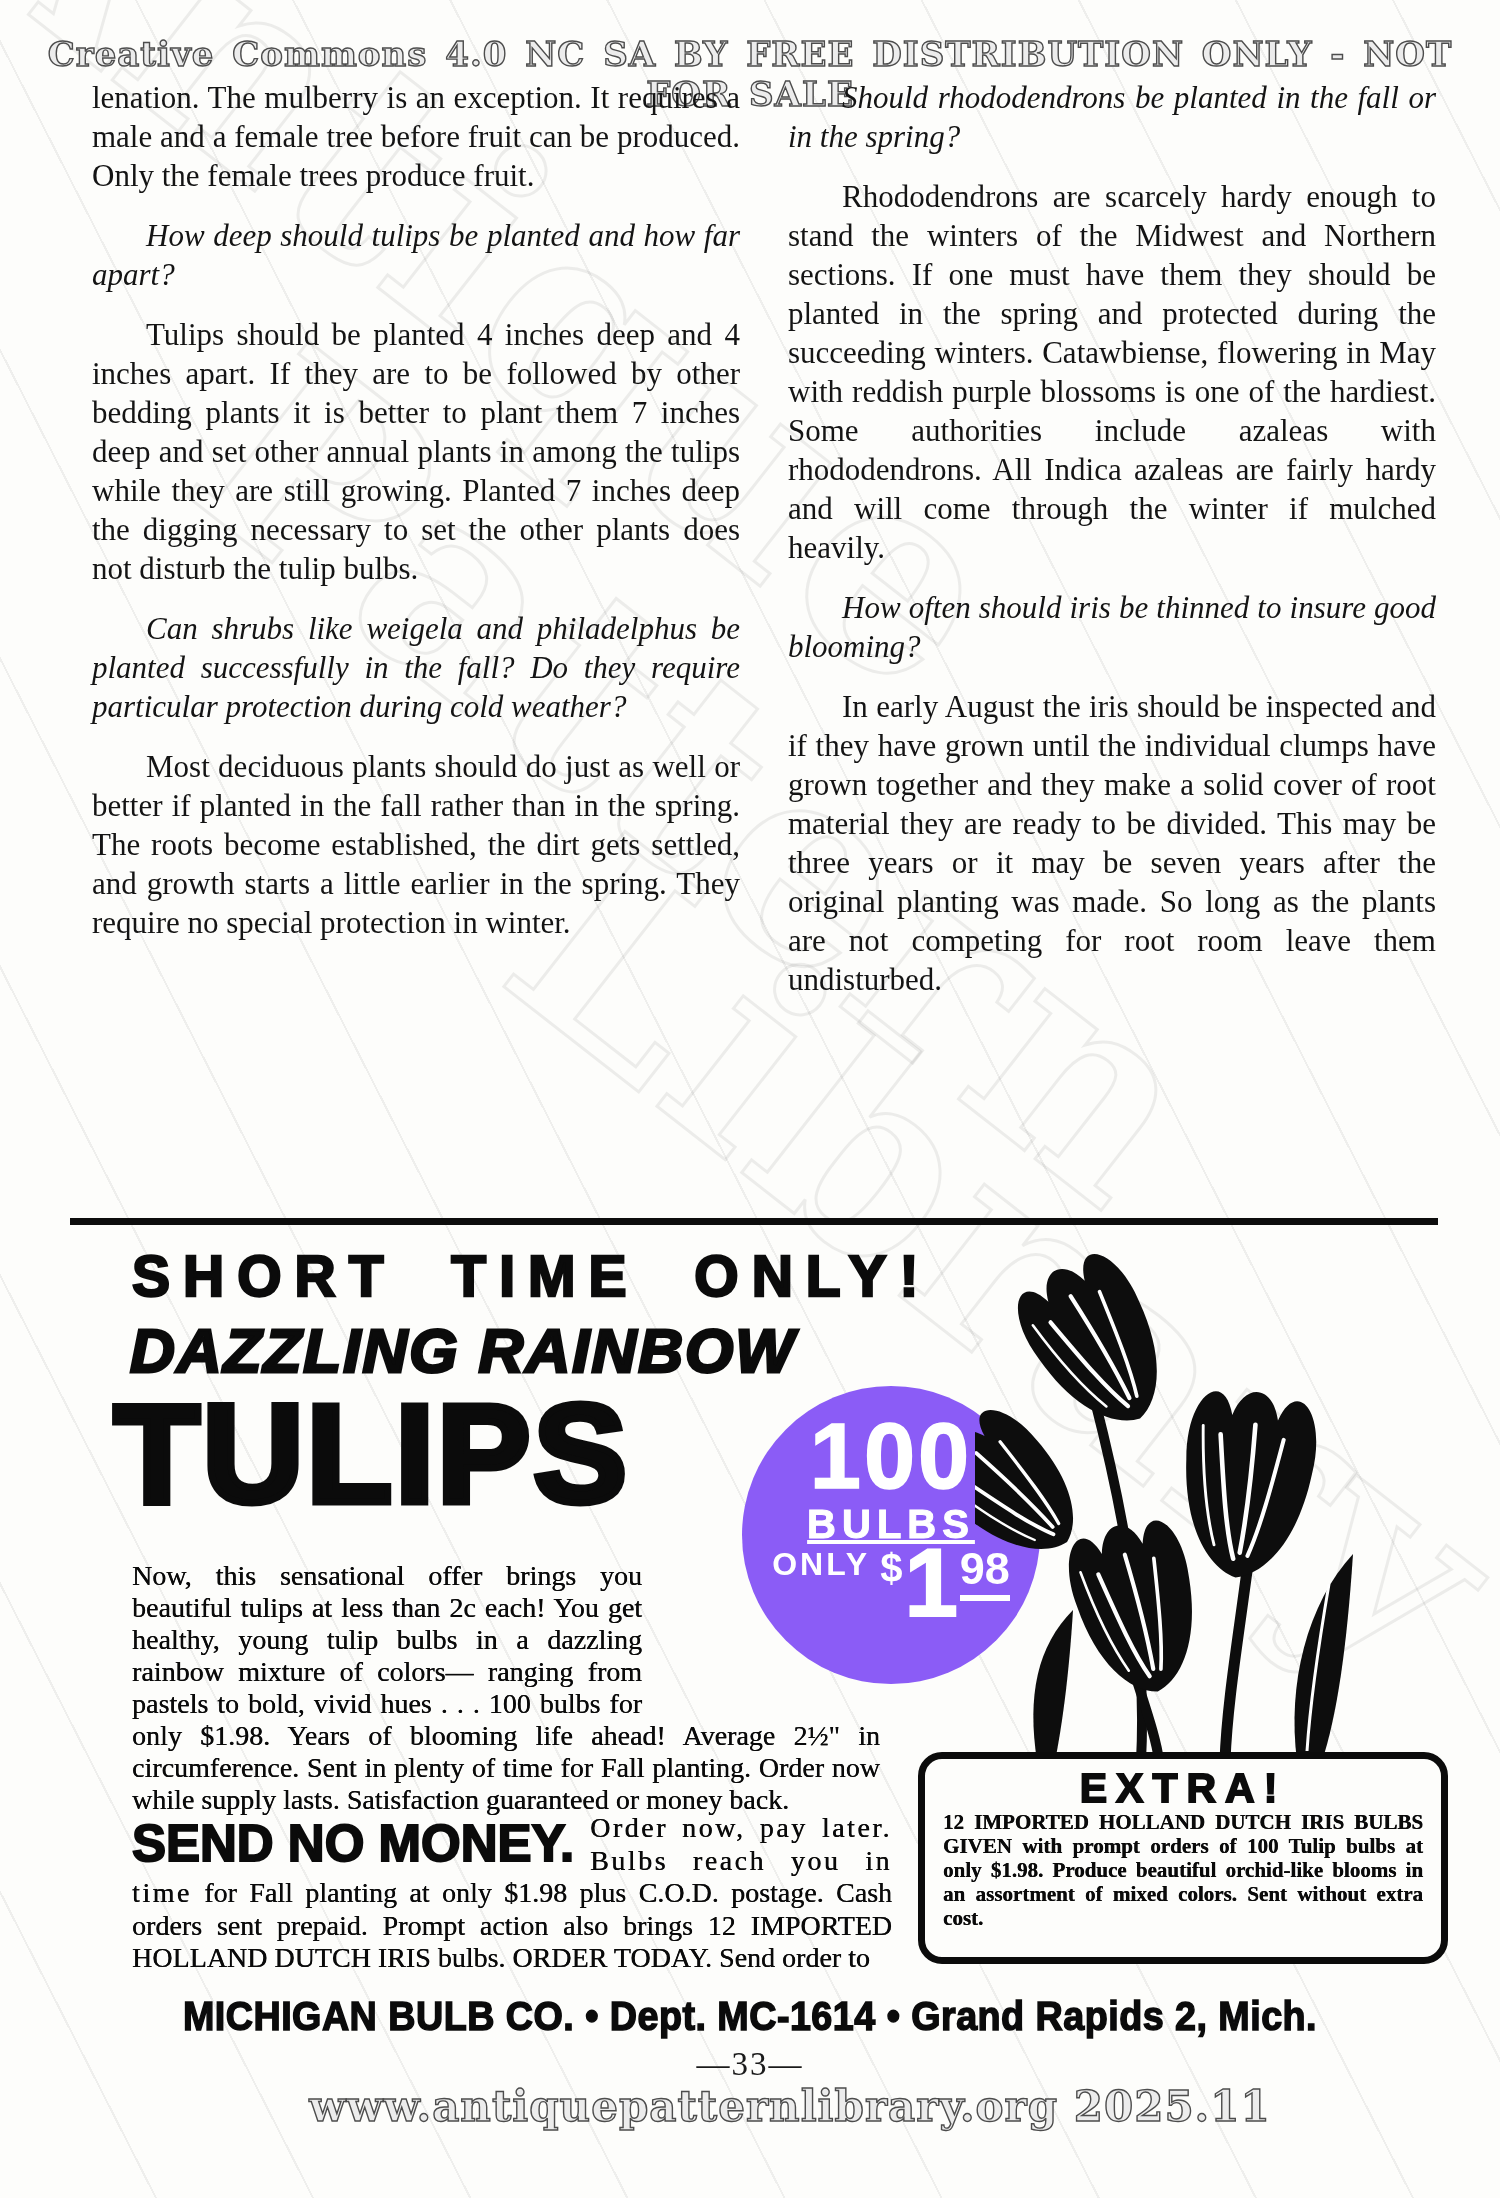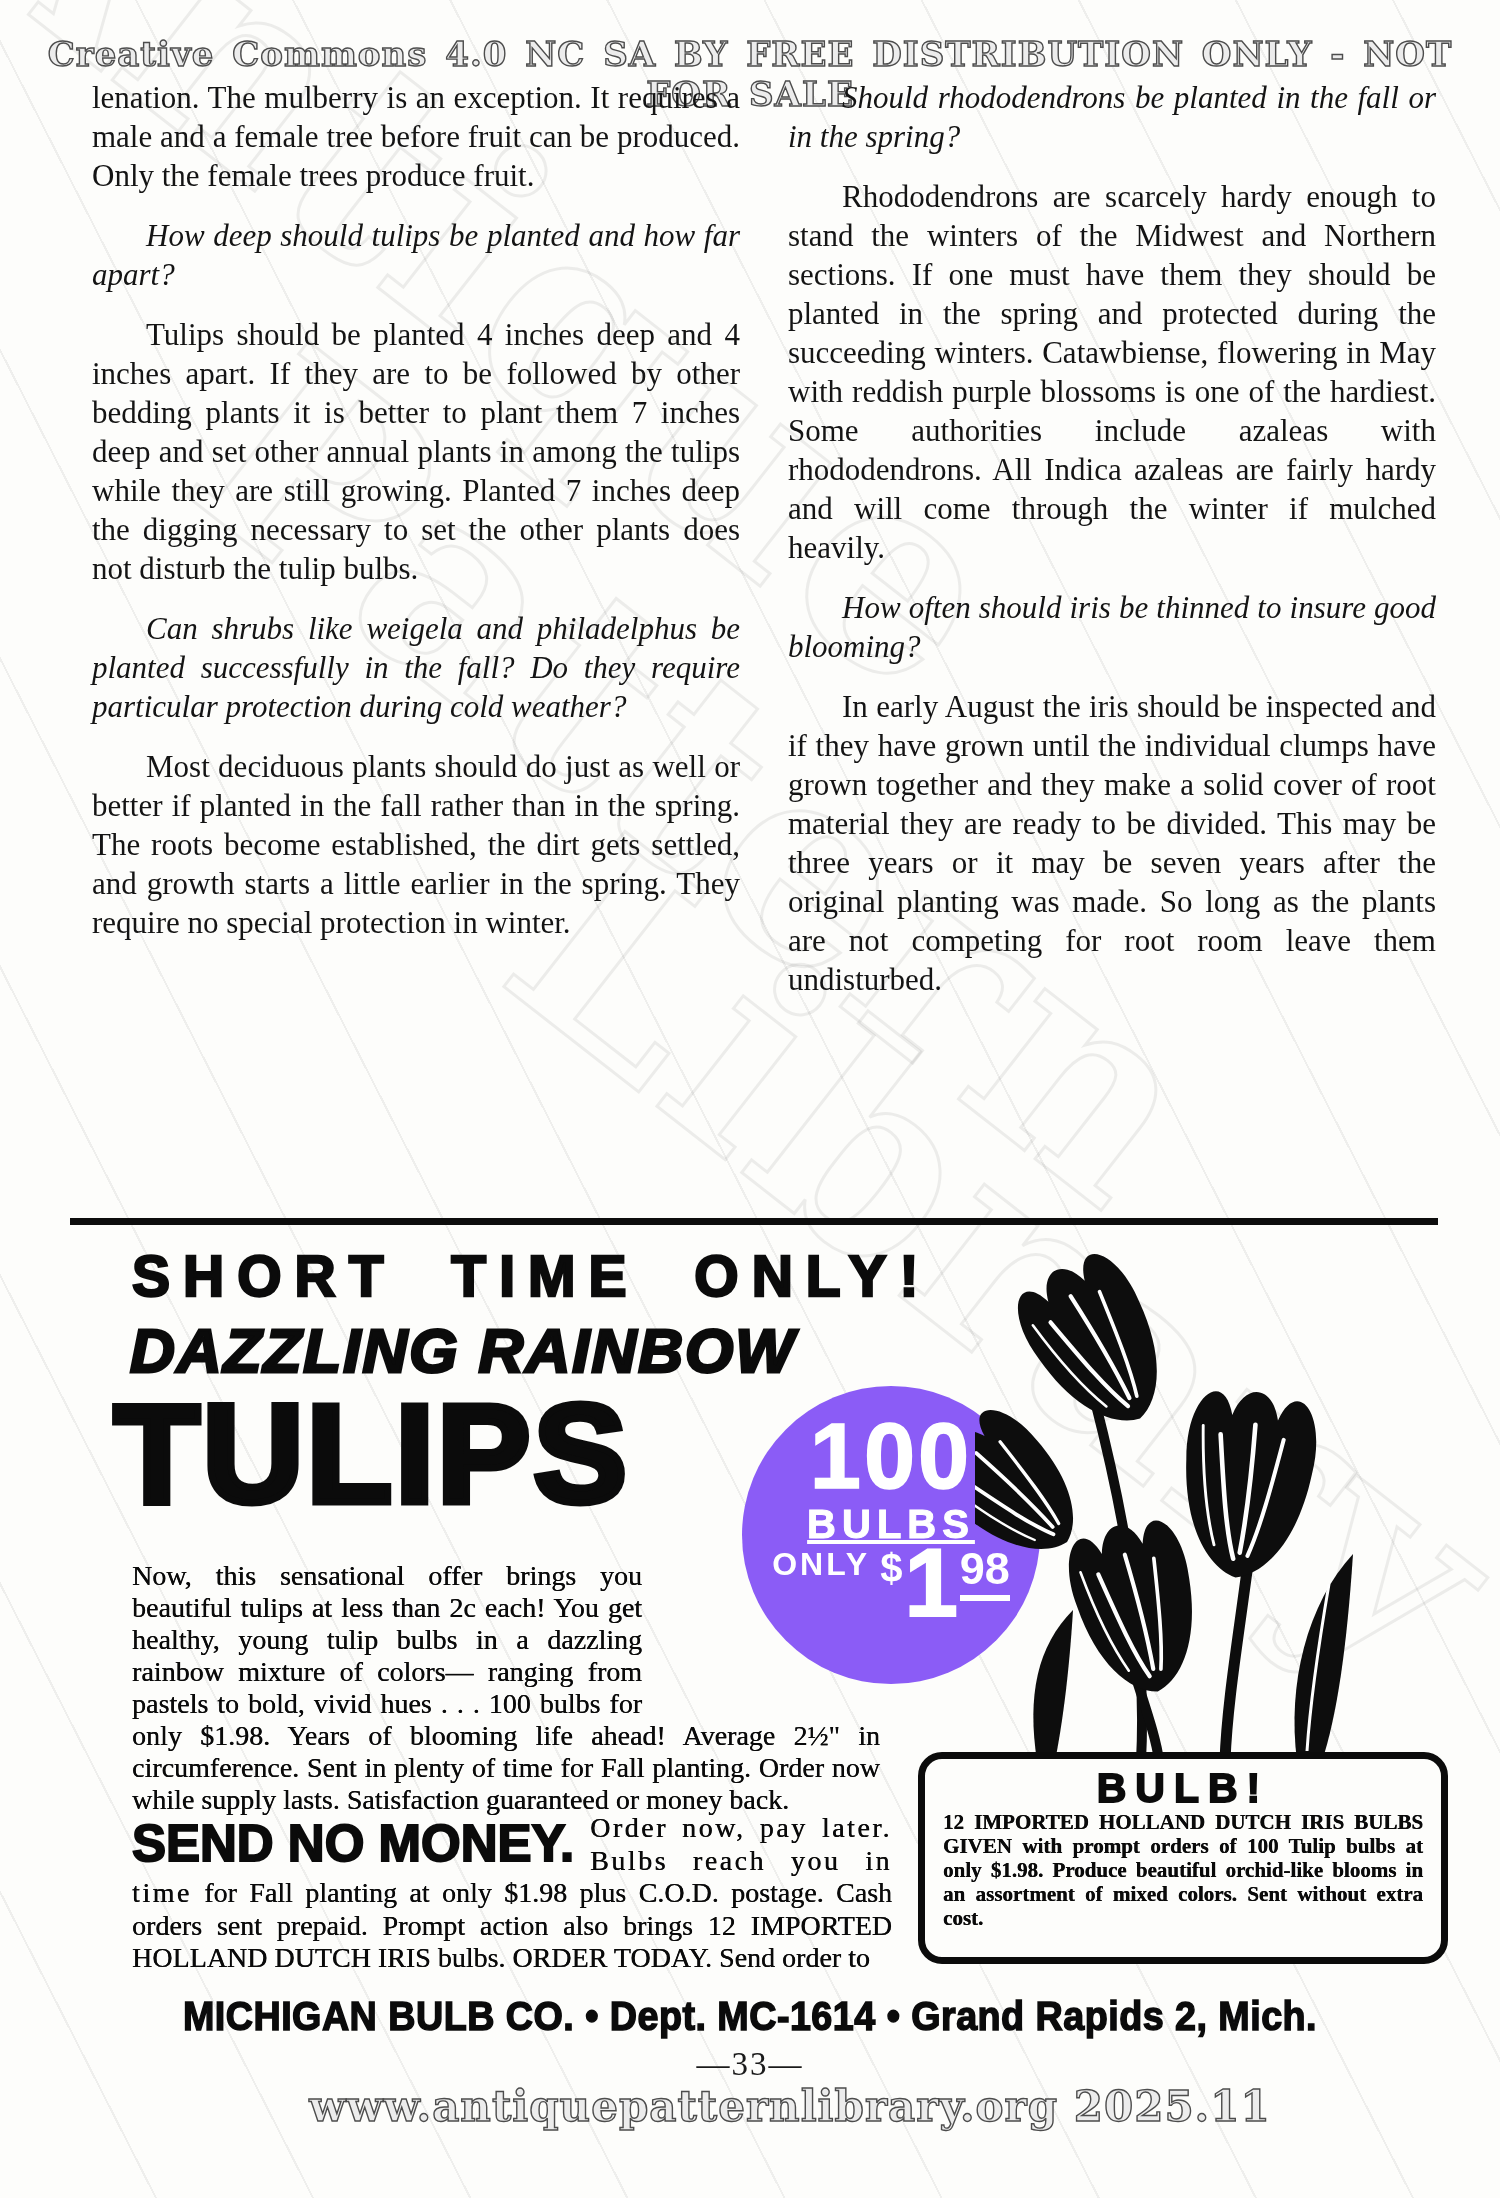--- a/index.html
+++ b/index.html
@@ -182,20 +182,20 @@
     <span>Now, this sensational offer brings you beautiful tulips at less than 2c each! You get healthy, young tulip bulbs in a dazzling rainbow mixture of colors— ranging from pastels to bold, vivid hues . . . 100 bulbs for only $1.98. Years of blooming life ahead! Average 2½" in circumference. Sent in plenty of time for Fall planting. Order now while supply lasts. Satisfaction guaranteed or money back.</span>
   </div>
 
   <p class="send-para ad-serif">
     <span class="send-big">SEND NO MONEY.</span>
     <span class="send-caption">Order now, pay later. Bulbs reach you in time</span>
     <span>for Fall planting at only $1.98 plus C.O.D. postage. Cash orders sent prepaid. Prompt action also brings 12 IMPORTED HOLLAND DUTCH IRIS bulbs. ORDER TODAY. Send order to</span>
   </p>
 
   <div class="extra-box">
-    <div class="extra-title heavy">BULB!</div>
+    <div class="extra-title heavy">EXTRA!</div>
     <div class="extra-text ad-serif">12 IMPORTED HOLLAND DUTCH IRIS BULBS GIVEN with prompt orders of 100 Tulip bulbs at only $1.98. Produce beautiful orchid-like blooms in an assortment of mixed colors. Sent without extra cost.</div>
   </div>
 
   <div class="address heavy">MICHIGAN BULB CO.  •  Dept. MC-1614  •  Grand Rapids 2, Mich.</div>
   <div class="page-num">—33—</div>
   <div class="footer-url">www.antiquepatternlibrary.org 2025.11</div>
 </div>
 
 </body></html>

